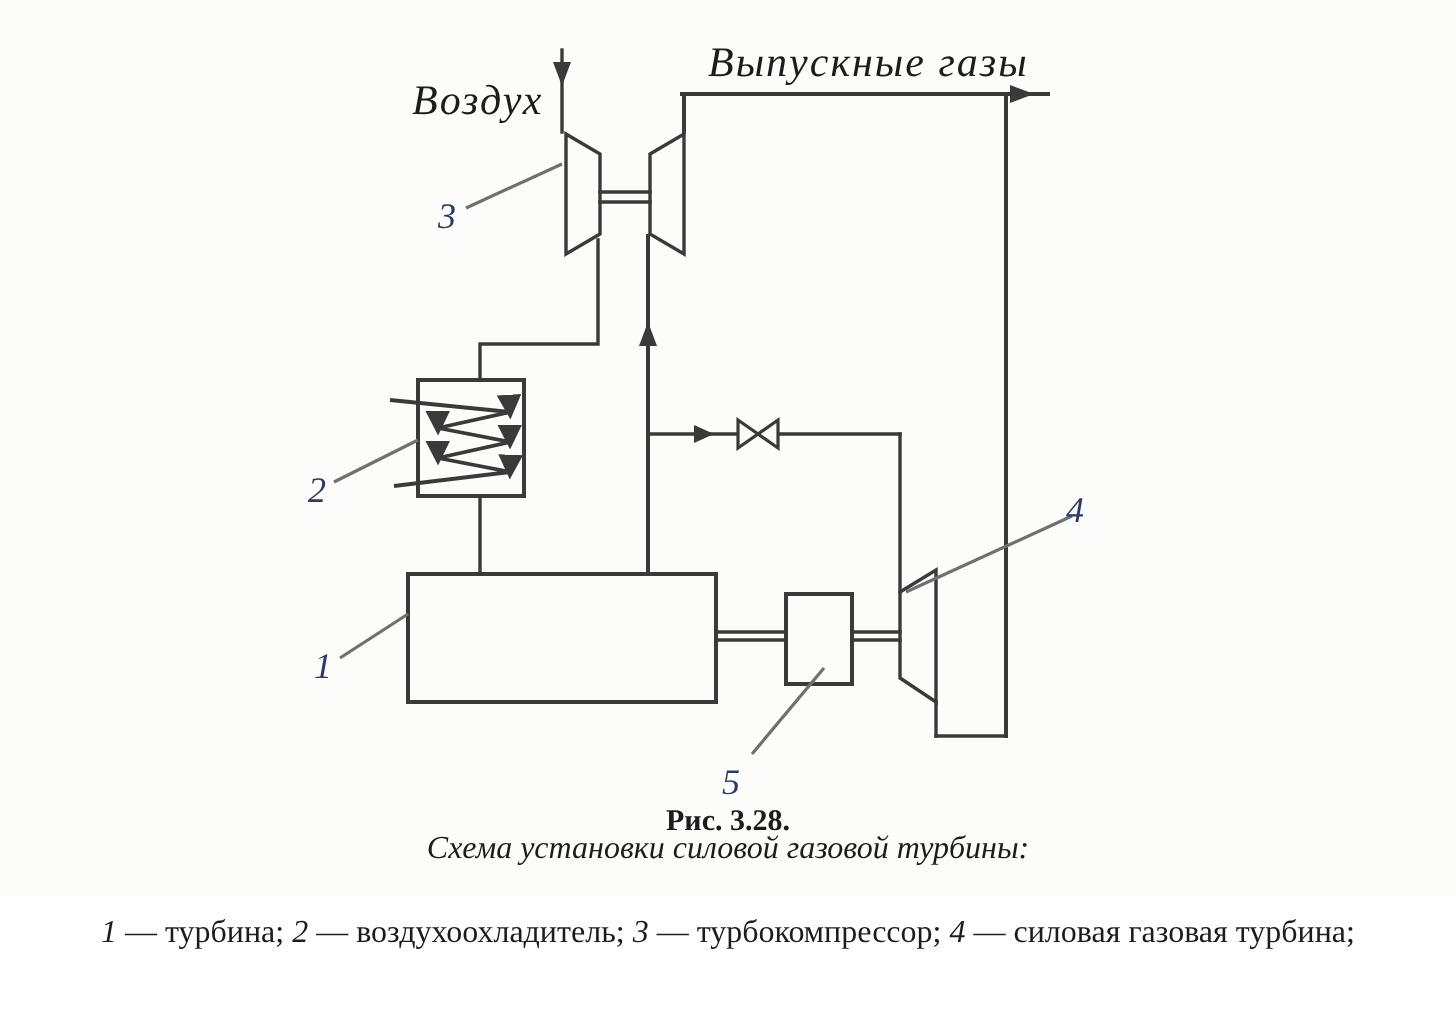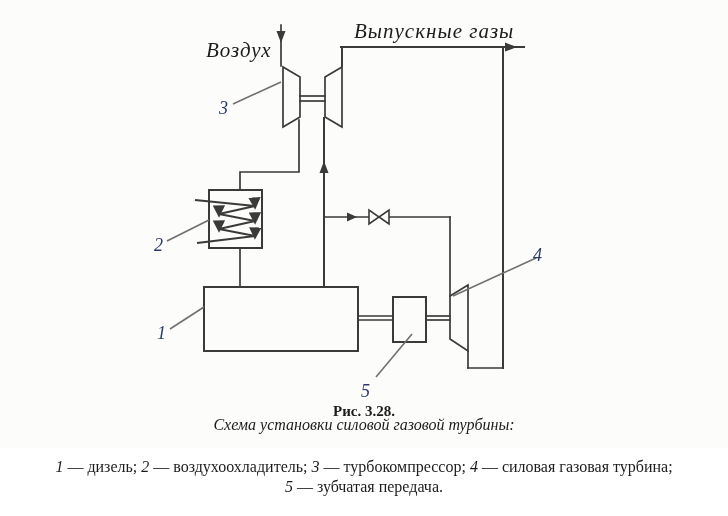--- a/index.html
+++ b/index.html
@@ -112,16 +112,15 @@
       <line class="leader" x1="376" y1="377" x2="412" y2="334"></line>
       <text class="num" x="361" y="397">5</text>
 
       <line class="leader" x1="536" y1="258" x2="453" y2="296"></line>
       <text class="num" x="533" y="261">4</text>
     </g>
   </svg>
 
   <div class="cap cap-fig">Рис. 3.28.</div>
   <div class="cap cap-title">Схема установки силовой газовой турбины:</div>
-  <div class="cap cap-legend"><span class="n">1</span><span> — дизель; </span><span class="n">2</span><span> — воздухоохладитель; </span><span class="n">3</span><span> — турбокомпрессор; </span><span class="n">4</span><span> — силовая газовая турбина;</span></div>
-  <div class="cap cap-legend2"><span class="n">5</span><span> — зубчатая передача.</span></div>
+  <div class="cap cap-legend"><span class="n">1</span><span> — турбина; </span><span class="n">2</span><span> — воздухоохладитель; </span><span class="n">3</span><span> — турбокомпрессор; </span><span class="n">4</span><span> — силовая газовая турбина;</span></div>
 
 </div>
 
 </body></html>

